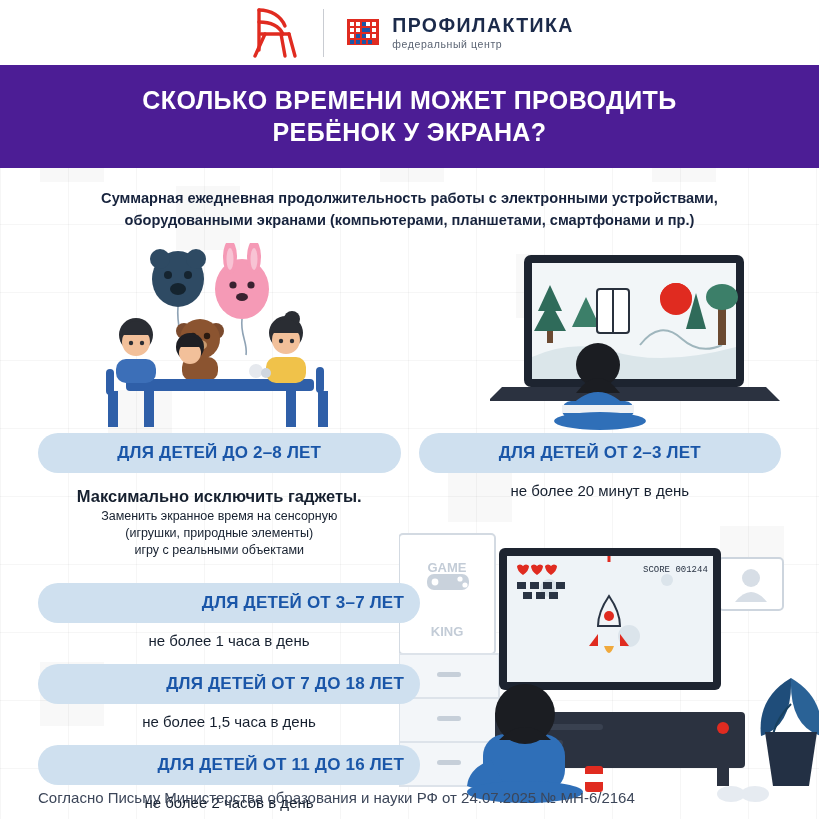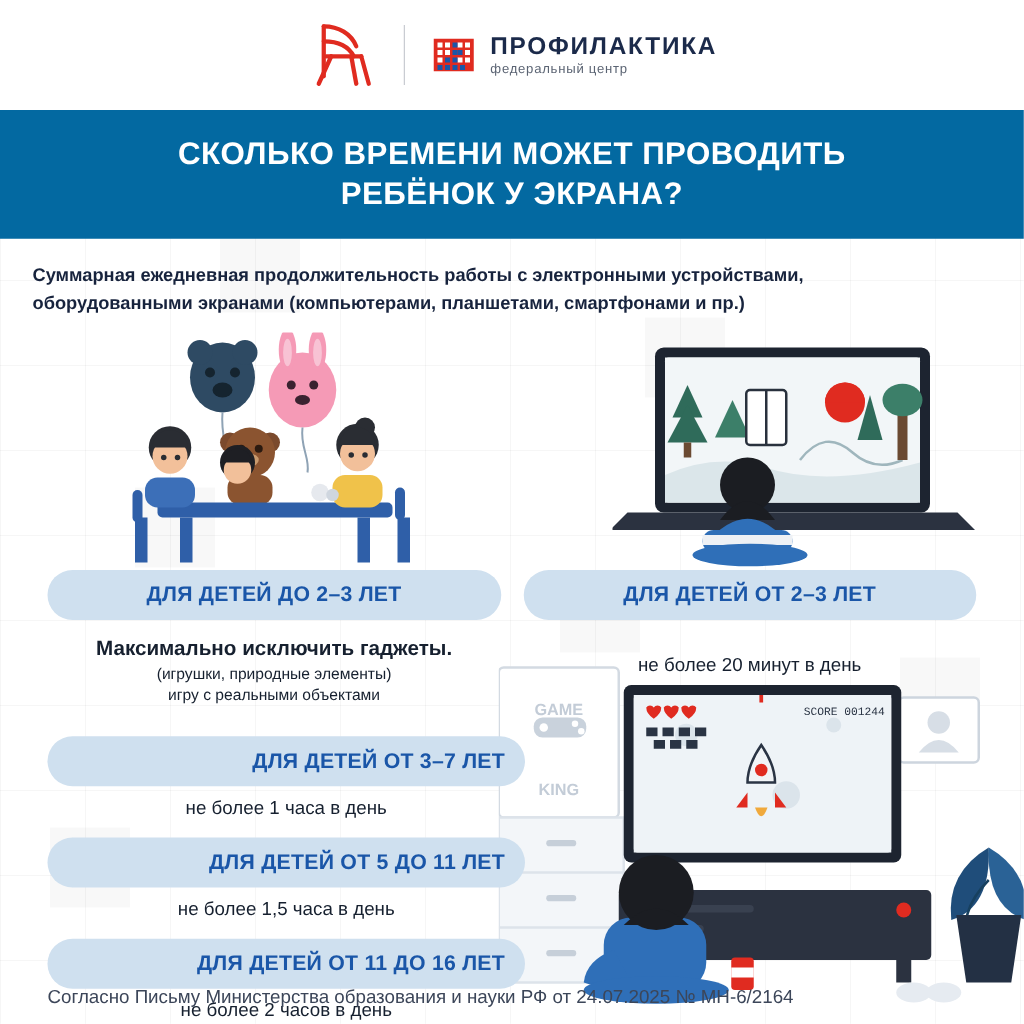--- a/index.html
+++ b/index.html
@@ -19,49 +19,49 @@
     z-index:0;
   }
   .bg-squares{
     position:absolute; left:0; top:88px; width:819px; height:731px; z-index:0;
   }
   .bg-squares div{ position:absolute; background:rgba(0,0,0,0.028); }
 
   
   .header{
     position:relative; z-index:2;
-    height:88px; display:flex; align-items:center; justify-content:center; gap:22px;
+    height:65px; display:flex; align-items:center; justify-content:center; gap:22px;
     background:#fff;
   }
   .logo-chair{ width:56px; height:58px; }
   .logo-divider{ width:1px; height:48px; background:#c9ccd2; }
   .brand{ display:flex; align-items:center; gap:12px; }
   .brand-mark{ width:34px; height:34px; }
   .brand-text{ line-height:1.05; }
   .brand-title{
     font-size:19.5px; font-weight:bold; letter-spacing:1.4px; color:#1b2a4a;
   }
   .brand-sub{
     font-size:10.5px; color:#5b6473; letter-spacing:0.6px; margin-top:3px;
   }
 
   
   .banner{
     position:relative; z-index:2;
-    background:#0369a1; color:#fff; text-align:center;
+    background:#4c1d95; color:#fff; text-align:center;
     padding:19px 4px 20px;
   }
   .banner h1{
     font-size:25px; font-weight:bold; letter-spacing:0.4px; line-height:1.28;
   }
 
   
   .intro{
     position:relative; z-index:2;
-    text-align:left; color:#17233d; font-weight:bold;
+    text-align:center; color:#17233d; font-weight:bold;
     font-size:14.6px; line-height:1.48;
     padding:20px 26px 12px;
   }
 
   .label-pill{
     background:#cfe0ef; color:#1a56a8;
     font-weight:bold; font-size:17px; text-align:center;
     border-radius:24px; padding:10px 16px; letter-spacing:0.2px;
   }
   .caption{
@@ -272,30 +272,31 @@
       <path d="M74 168 q34 -42 68 0 z" fill="#2f6fb8"></path>
       <rect x="72" y="156" width="72" height="18" rx="9" fill="#2f6fb8"></rect>
       <rect x="72" y="160" width="72" height="8" fill="#eef1f5"></rect>
       <ellipse cx="110" cy="176" rx="46" ry="9" fill="#2f6fb8"></ellipse>
     </g>
   </svg>
 </div>
 
 <div class="pair">
   <div class="col">
-    <div class="label-pill">ДЛЯ ДЕТЕЙ ДО 2–3 ЛЕТ</div>
+    <div class="label-pill">ДЛЯ ДЕТЕЙ ДО 2–8 ЛЕТ</div>
     <div class="caption" style="margin-top:14px;">
       <div class="big">Максимально исключить гаджеты.</div>
+      <div class="small">Заменить экранное время на сенсорную</div>
       <div class="small">(игрушки, природные элементы)</div>
       <div class="small">игру с реальными объектами</div>
     </div>
   </div>
   <div class="col">
     <div class="label-pill">ДЛЯ ДЕТЕЙ ОТ 2–3 ЛЕТ</div>
-    <div class="caption" style="margin-top:28px;">
+    <div class="caption" style="margin-top:9px;">
       <div class="plain">не более 20 минут в день</div>
     </div>
   </div>
 </div>
 
 <svg width="420" height="290" viewBox="0 0 420 290" style="position:absolute;right:0px;top:528px;z-index:1;">
 
   <rect x="320" y="30" width="64" height="52" rx="4" fill="#ffffff" stroke="#cdd5de" stroke-width="2"></rect>
   <circle cx="352" cy="50" r="9" fill="#d7dee6"></circle>
   <path d="M336 74 q16 -20 32 0 z" fill="#d7dee6"></path>
@@ -383,21 +384,21 @@
   </g>
 
   <text x="48" y="44" text-anchor="middle" font-family="'Liberation Sans', sans-serif" font-weight="bold" font-size="13" fill="#c3ccd7">GAME</text>
   <text x="48" y="108" text-anchor="middle" font-family="'Liberation Sans', sans-serif" font-weight="bold" font-size="13" fill="#c3ccd7">KING</text>
 </svg>
 
 <div class="stack" style="margin-top:24px;">
   <div class="label-pill">ДЛЯ ДЕТЕЙ ОТ 3–7 ЛЕТ</div>
   <div class="plain caption">не более 1 часа в день</div>
 
-  <div class="label-pill">ДЛЯ ДЕТЕЙ ОТ 5 ДО 11 ЛЕТ</div>
+  <div class="label-pill">ДЛЯ ДЕТЕЙ ОТ 7 ДО 18 ЛЕТ</div>
   <div class="plain caption">не более 1,5 часа в день</div>
 
   <div class="label-pill">ДЛЯ ДЕТЕЙ ОТ 11 ДО 16 ЛЕТ</div>
   <div class="plain caption">не более 2 часов в день</div>
 </div>
 
 <div class="footnote">
   <div class="l1">Согласно Письму Министерства образования и науки РФ от 24.07.2025 № МН-6/2164</div>
 </div>
 

